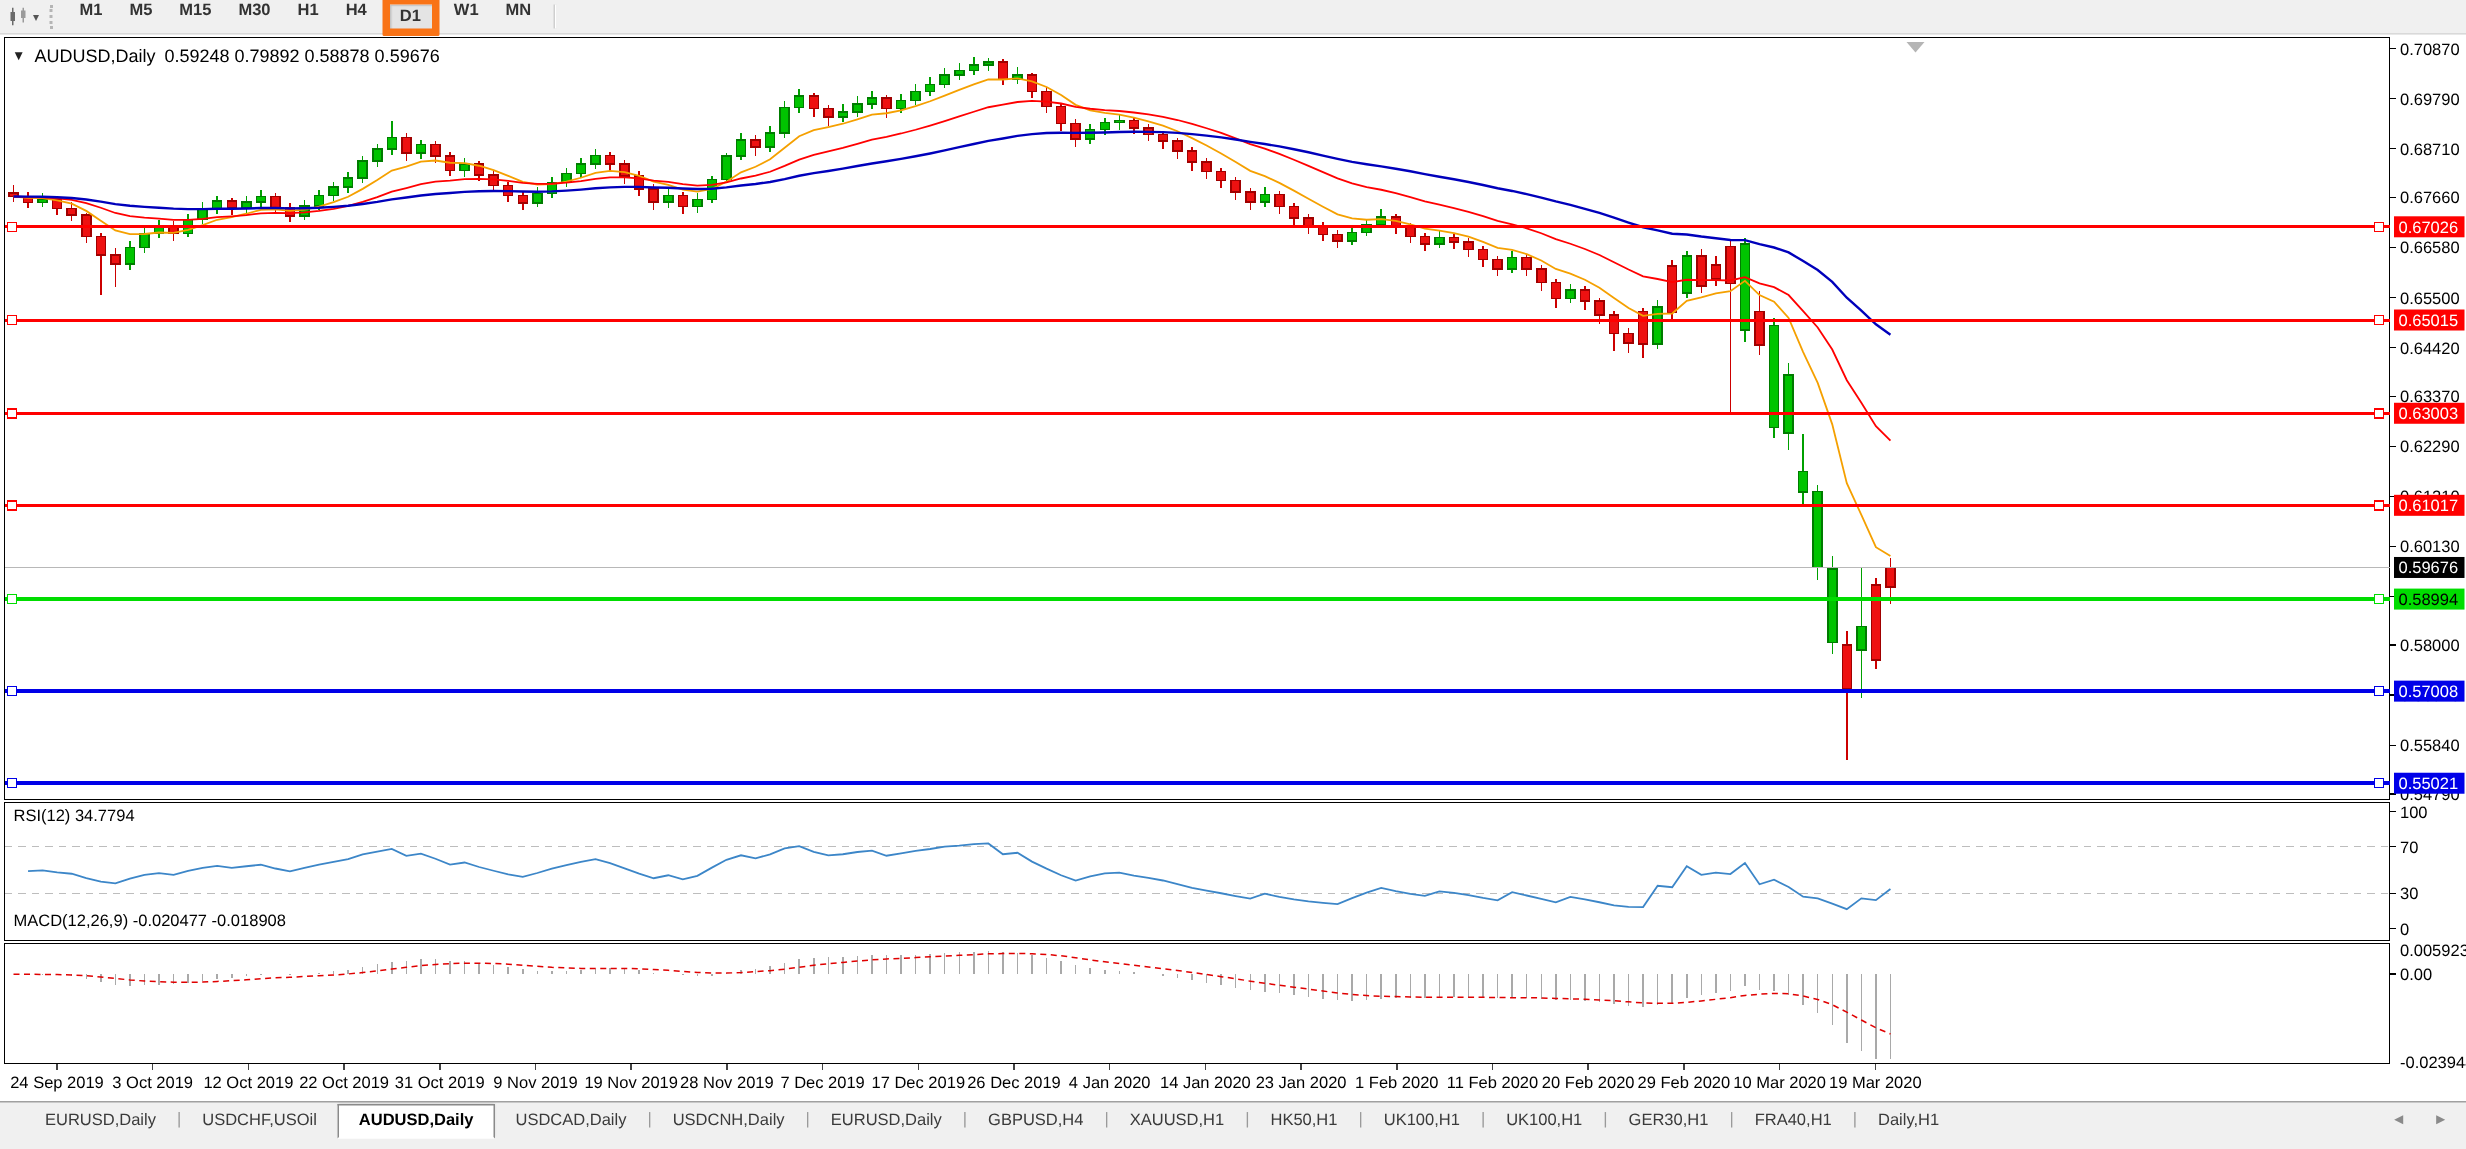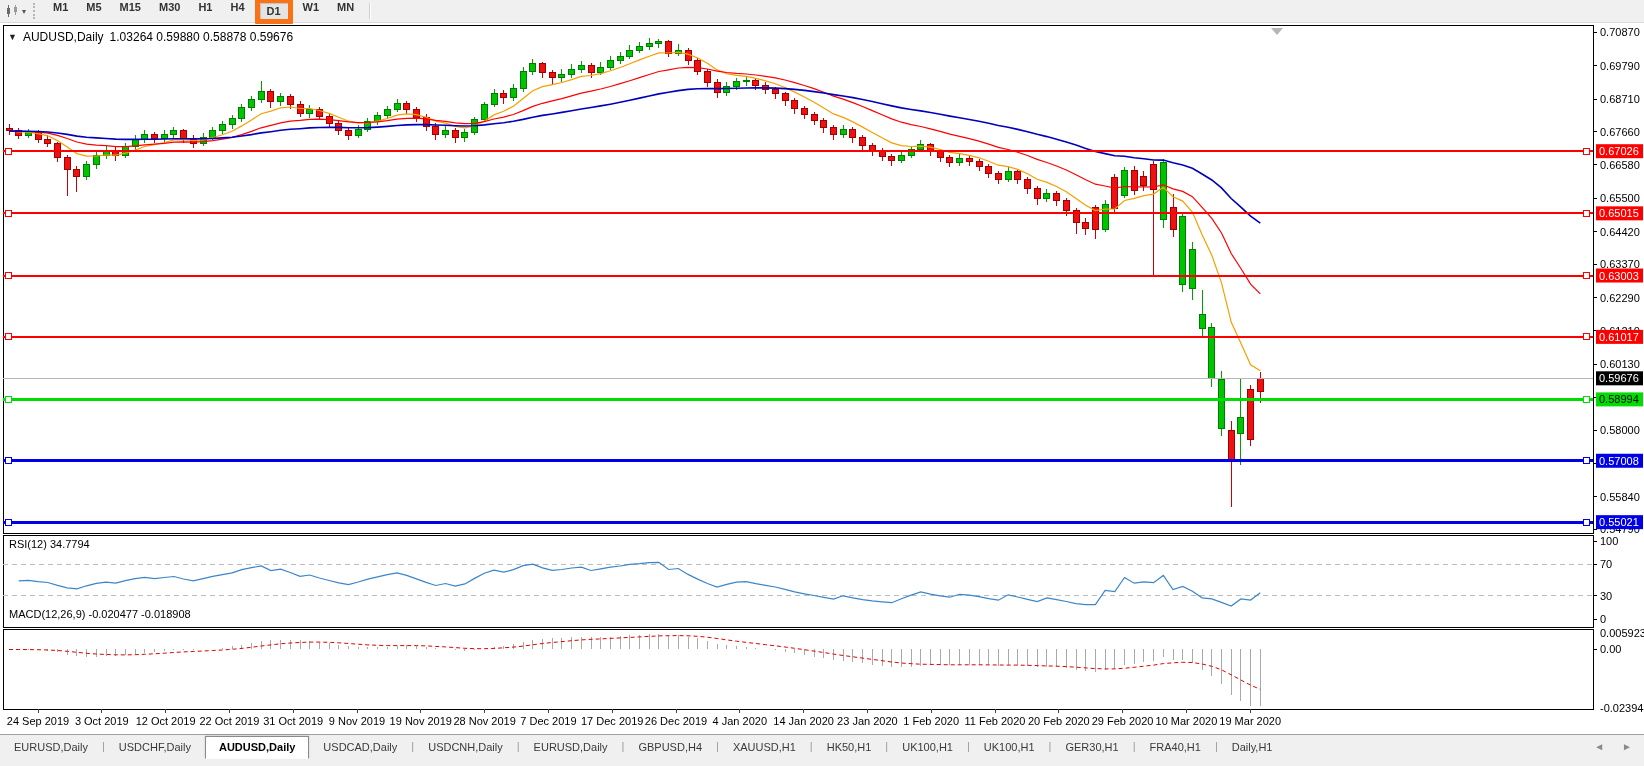--- a/index.html
+++ b/index.html
@@ -588,30 +588,30 @@
       <span class="tfbtn active">D1</span>
       <span class="tfbtn">W1</span>
       <span class="tfbtn">MN</span>
     </span>
   <span class="tool-sep"></span>
 </div>
 
 <div id="chart-title" class="pane-label">
   <span class="collapse-arrow">▼</span>
   <span>AUDUSD,Daily</span>
-  <span>1.03264 0.59880 0.58878 0.59676</span>
+  <span>0.59248 0.79892 0.58878 0.59676</span>
 </div>
 <div id="rsi-label" class="pane-label">RSI(12) 34.7794</div>
 <div id="macd-label" class="pane-label">MACD(12,26,9) -0.020477 -0.018908</div>
 
 <div id="tabbar">
-  <span id="tabs-holder" style="display:flex;">
+  <span id="tabs-holder" style="display:flex;padding-left:16px;">
       <span class="tab">EURUSD,Daily</span>
       <span class="tab-sep">|</span>
-      <span class="tab">USDCHF,Daily</span>
+      <span class="tab">USDCHF,USOil</span>
       <span class="tab active">AUDUSD,Daily</span>
       <span class="tab">USDCAD,Daily</span>
       <span class="tab-sep">|</span>
       <span class="tab">USDCNH,Daily</span>
       <span class="tab-sep">|</span>
       <span class="tab">EURUSD,Daily</span>
       <span class="tab-sep">|</span>
       <span class="tab">GBPUSD,H4</span>
       <span class="tab-sep">|</span>
       <span class="tab">XAUUSD,H1</span>

